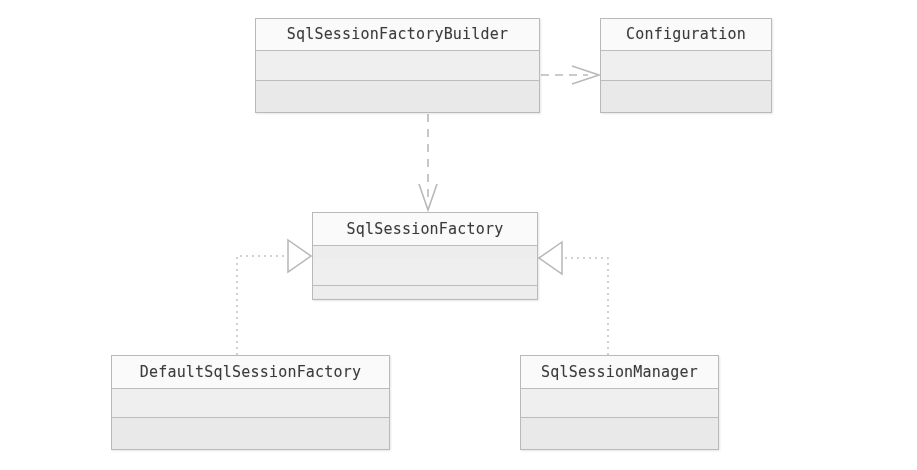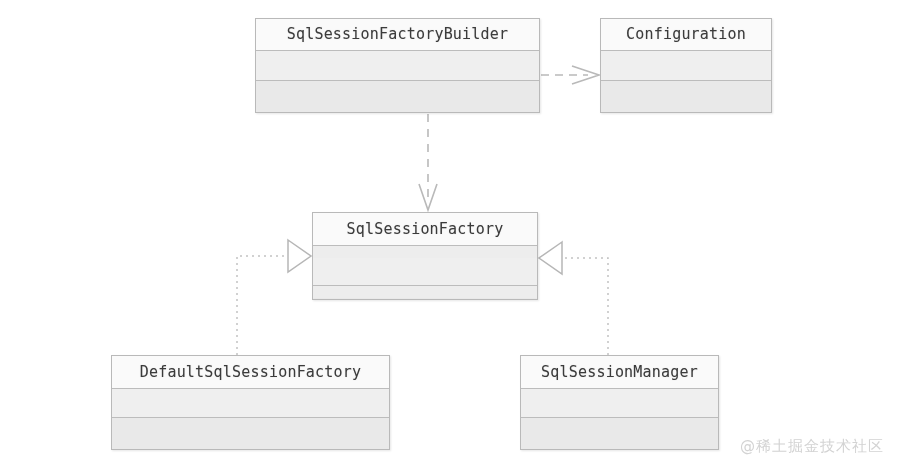--- a/index.html
+++ b/index.html
@@ -128,15 +128,14 @@
     <div class="uml-attrs" style="height: 29px;"></div>
     <div class="uml-ops"></div>
   </div>
 
   <div class="uml-class" id="cls-4" style="left: 520px; top: 355px; width: 199px; height: 95px;">
     <div class="uml-title" style="height: 33px;">SqlSessionManager</div>
     <div class="uml-attrs" style="height: 29px;"></div>
     <div class="uml-ops"></div>
   </div>
 
-  <div class="watermark" style="left: 740px; top: 437px; color: rgb(211, 211, 211);">@稀土掘金技术社区</div>
 
 </div>
 
 </body></html>

